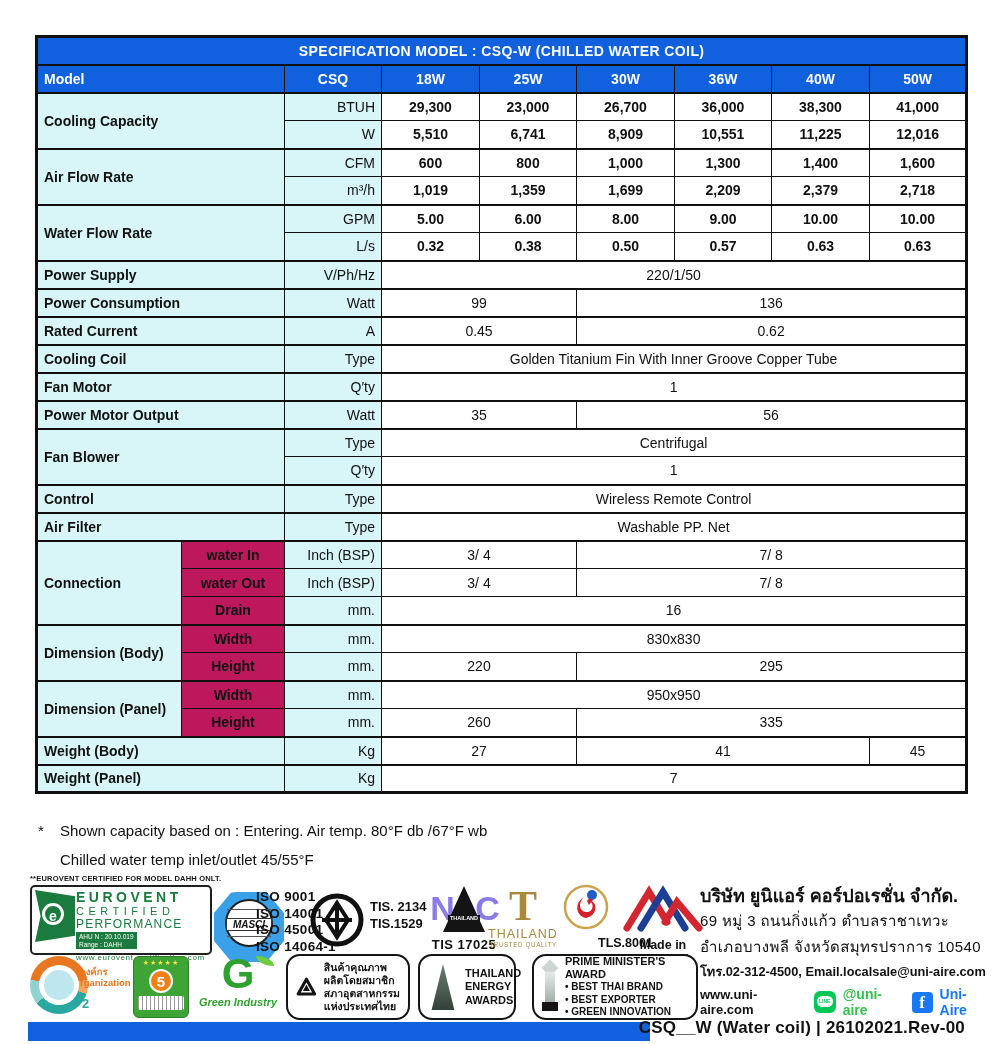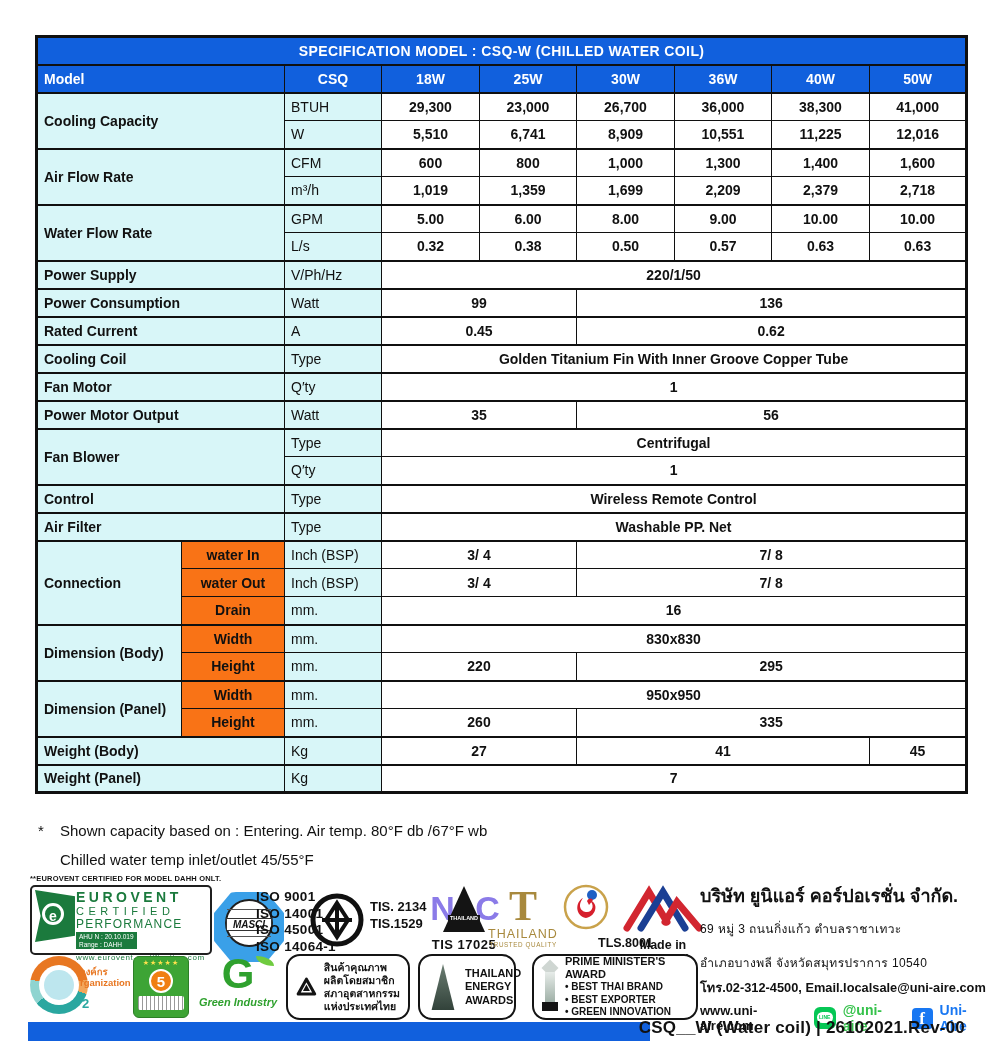--- a/index.html
+++ b/index.html
@@ -21,24 +21,24 @@
     font-size:14px; vertical-align:middle; overflow:hidden; white-space:nowrap;
   }
   tr.grp > td { border-top:2.5px solid #101010; }
   td.title {
     background:#1160DD; color:#fff; font-weight:bold; font-size:17.5px;
     text-align:center; height:43px; letter-spacing:.4px;
   }
   td.colhead { background:#1160DD; color:#fff; font-weight:bold; text-align:center; font-size:14.5px; }
   td.colhead.left { text-align:left; }
   td.lbl  { background:#D8F6F8; font-weight:bold; font-size:14px; }
-  td.sub  { background:#f97316; font-weight:bold; text-align:center; }
-  td.unit { background:#D8F6F8; text-align:left; }
+  td.sub  { background:#be185d; font-weight:bold; text-align:center; }
+  td.unit { background:#D8F6F8; text-align:right; }
   td.val  { text-align:center; font-weight:bold; }
-  td.mval { text-align:center; font-weight:bold; }
+  td.mval { text-align:center; font-weight:normal; }
 
   
   .footnote1 { position:absolute; left:38px;  top:822px; font-size:15px; }
   .footnote1 .star { display:inline-block; width:22px; }
   .footnote2 { position:absolute; left:60px;  top:851px; font-size:15px; }
 
   
   .ev-note { position:absolute; left:30px; top:874px; font-size:7.5px; font-weight:bold; letter-spacing:.2px; }
   .ev-box  { position:absolute; left:30px; top:885px; width:182px; height:70px;
              border:2px solid #1f1f1f; border-radius:5px; background:#fff; padding:2px 4px 2px 44px; }
@@ -80,21 +80,21 @@
 
   .tls { position:absolute; left:558px; top:884px; width:56px; height:74px; text-align:center; }
   .tls-label { font-size:12.5px; font-weight:bold; margin-top:2px;margin-left:40px; }
 
   .mit { position:absolute; left:616px; top:884px; width:94px; height:74px; text-align:center; }
   .mit-label { font-size:12.5px; font-weight:bold; margin-top:2px; }
 
   
   .company { position:absolute; left:700px; top:884px; width:292px; }
   .co-name { font-size:18px; font-weight:bold; line-height:24px; }
-  .co-a1, .co-a2 { font-size:12px; line-height:26px; letter-spacing:.4px;margin-top:8px; }
+  .co-a1, .co-a2 { font-size:15px; line-height:26px; letter-spacing:.4px; }
   .co-contact { font-size:12.8px; font-weight:bold; line-height:24px; }
   .co-social { display:flex; align-items:center; gap:7px; margin-top:2px; }
   .co-web { font-size:13px; font-weight:bold; }
   .line-ic { width:22px; height:22px; background:#06C755; border-radius:6px; position:relative; flex:0 0 auto; }
   .line-ic .bub { position:absolute; left:3px; top:5px; width:16px; height:11px; background:#fff; border-radius:6px;
                   color:#06C755; font-size:5px; font-weight:bold; text-align:center; line-height:11px; }
   .line-handle { color:#35c24b; font-size:14px; font-weight:bold; }
   .fb-ic { width:21px; height:21px; background:#1877F2; border-radius:4px; color:#fff; text-align:center;
            font-family:"Liberation Serif", serif; font-weight:bold; font-size:17px; line-height:21px; flex:0 0 auto; }
   .fb-handle { color:#1877F2; font-size:14px; font-weight:bold; }

